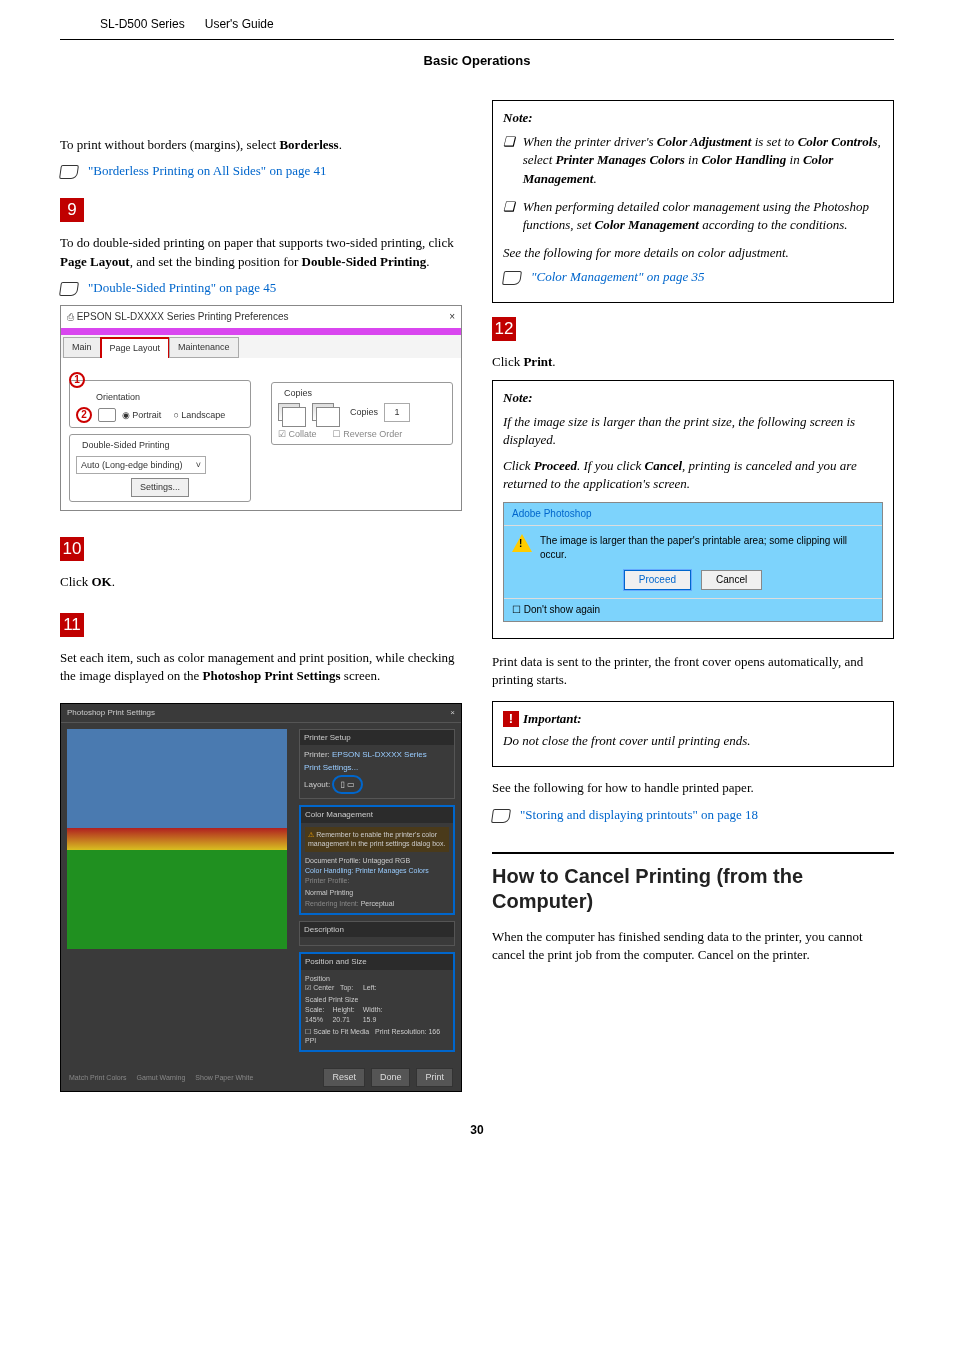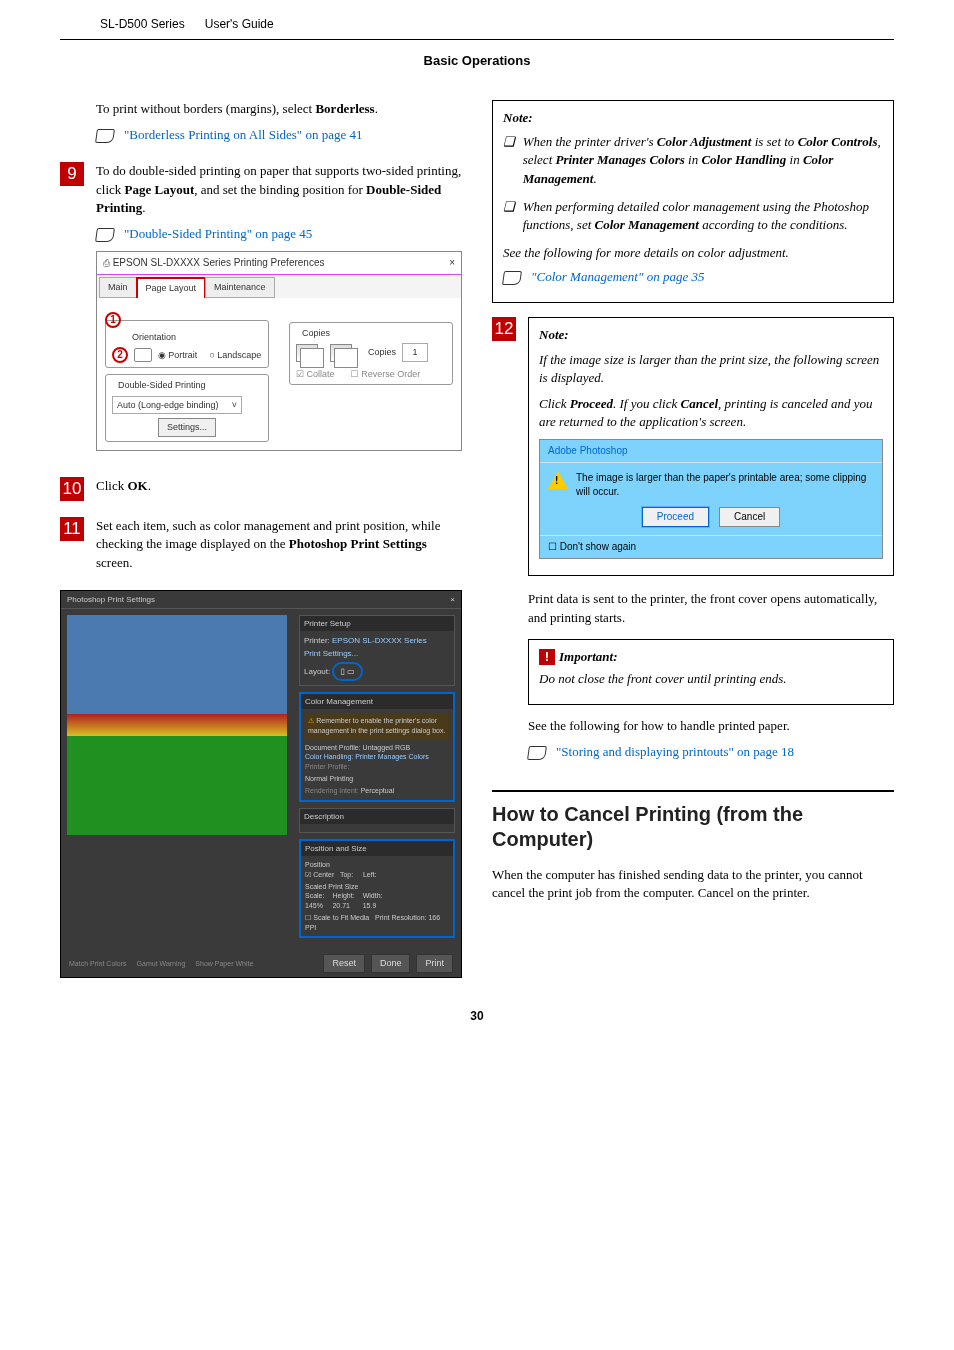--- a/index.html
+++ b/index.html
@@ -35,20 +35,21 @@
     gap: 30px;
   }
   .col {
     flex: 1;
     min-width: 0;
   }
   .step-row {
     display: flex;
     gap: 12px;
     margin-bottom: 10px;
+    flex-direction: column;
   }
   .step-badge {
     flex: 0 0 24px;
     width: 24px;
     height: 24px;
     background: #c00000;
     color: #fff;
     text-align: center;
     font-family: Arial, sans-serif;
     font-size: 17px;
@@ -83,21 +84,21 @@
     background: #f7f7f7;
     font-family: Tahoma, Arial, sans-serif;
     font-size: 10px;
     color: #333;
     margin: 8px 0 16px 0;
   }
   .ss-title {
     display: flex;
     justify-content: space-between;
     padding: 4px 6px;
-    border-bottom: 1px solid #d946ef;
+    border-bottom: 7px solid #d946ef;
     background: #fff;
   }
   .ss-tabs { display: flex; }
   .ss-tab {
     padding: 3px 8px;
     border: 1px solid #aaa;
     background: #eee;
     margin-right: -1px;
     font-size: 9px;
   }
@@ -467,20 +468,23 @@
         <p class="note-body" style="margin:6px 0;">See the following for more details on color adjustment.</p>
         <div class="link-wrap note-body">
           <span class="handicon"></span>
           <a class="link" style="font-style:italic;">"Color Management" on page 35</a>
         </div>
       </div>
 
       <div class="step-row">
         <div class="step-badge">12</div>
         <div class="step-body">
+          <p>
+            <span>Click </span><b>Print</b><span>.</span>
+          </p>
 
           <div class="note-box">
             <div class="note-title">Note:</div>
             <p class="note-body">If the image size is larger than the print size, the following screen is displayed.</p>
             <p class="note-body" style="margin-top:8px;">
               <span>Click </span><b>Proceed</b><span>. If you click </span><b>Cancel</b><span>, printing is canceled and you are returned to the application's screen.</span>
             </p>
 
             <div class="dialog">
               <div class="dialog-title">Adobe Photoshop</div>

